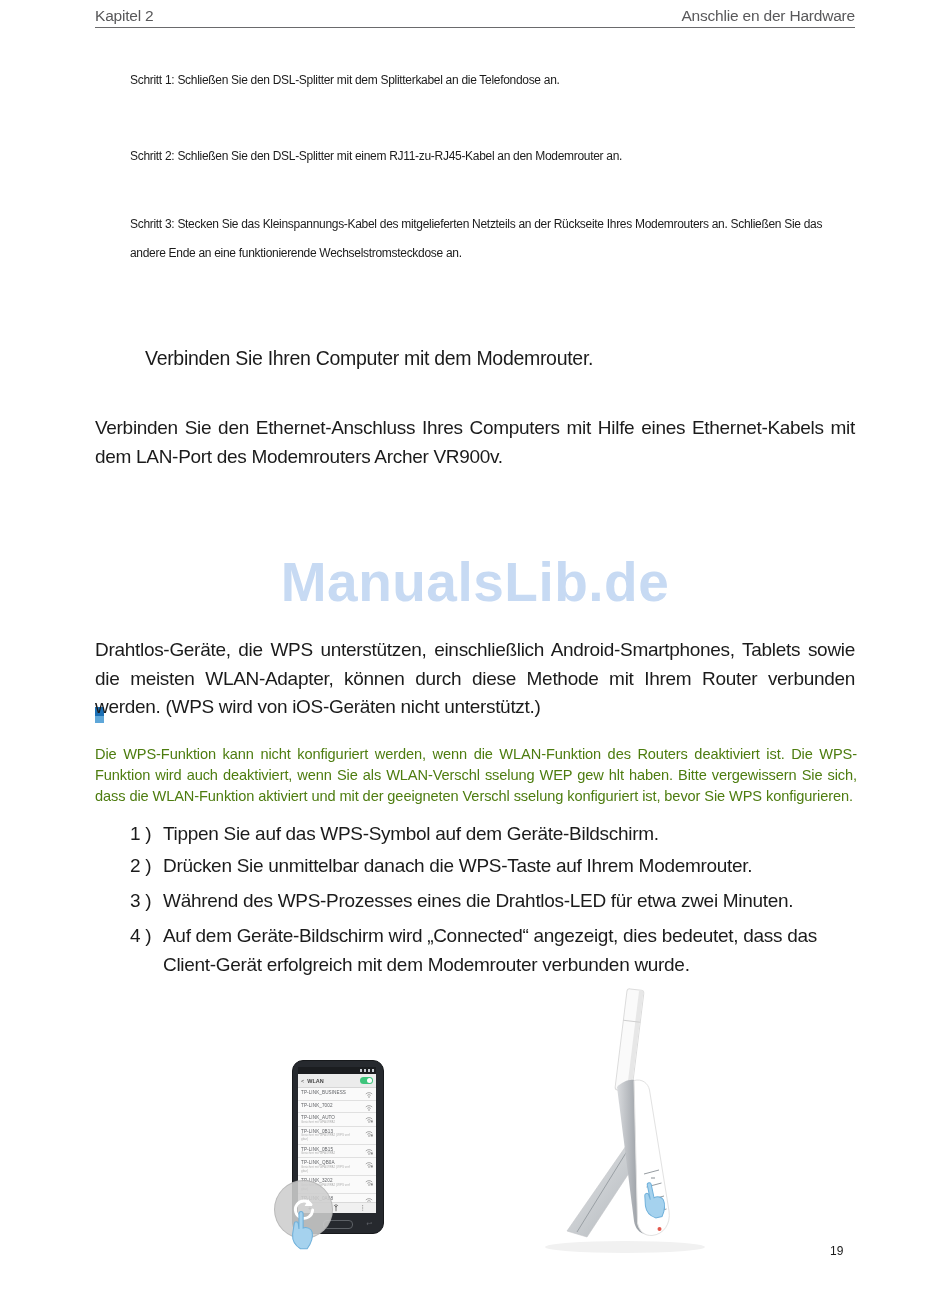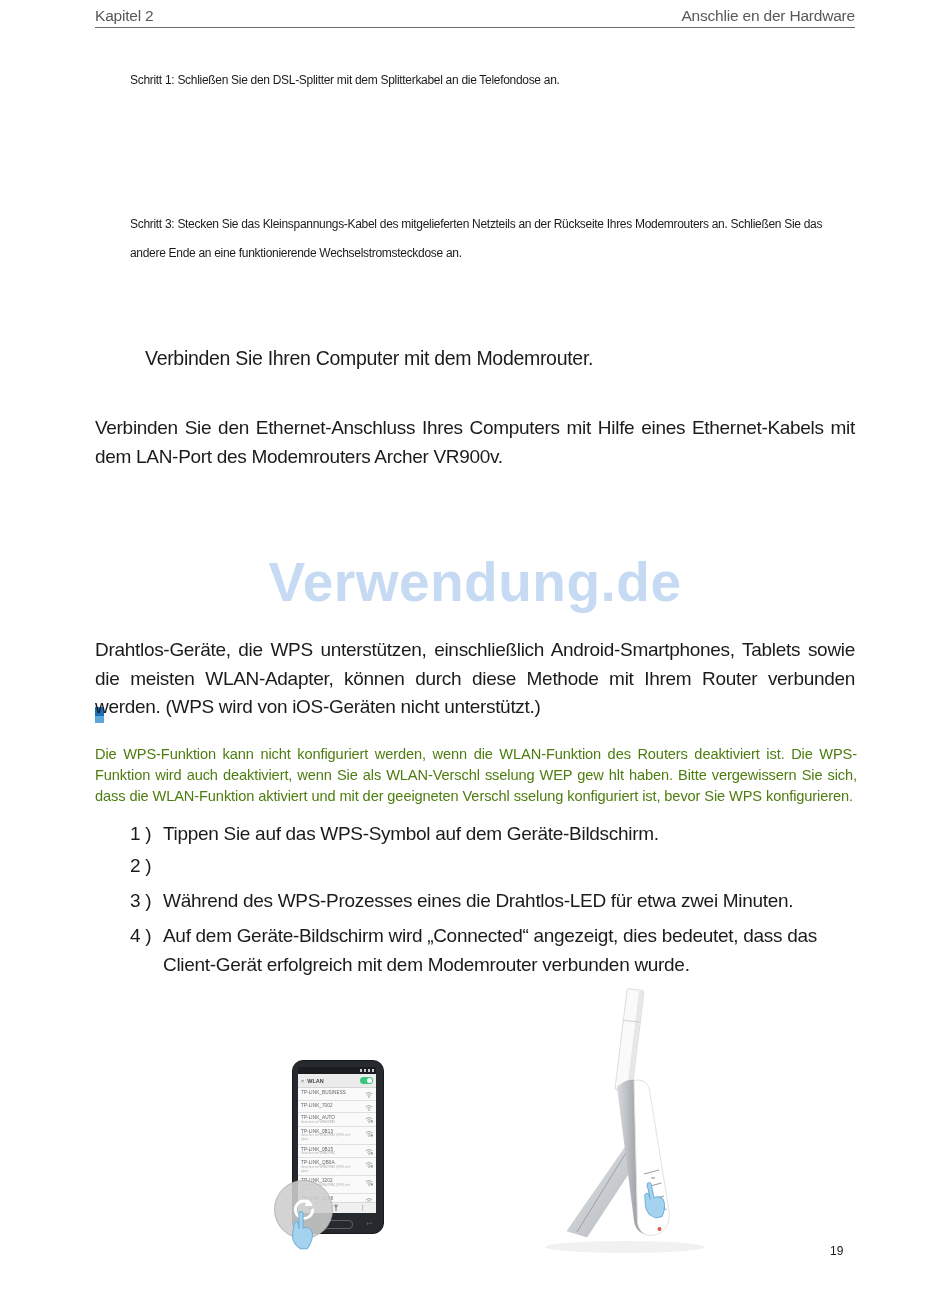--- a/index.html
+++ b/index.html
@@ -64,39 +64,41 @@
 
 <div class="page">
 
   <div class="hdr">
     <span>Kapitel 2</span>
     <span>Anschlie en der Hardware</span>
   </div>
   <div class="rule"></div>
 
   <p class="step" style="top:50px;">Schritt 1: Schließen Sie den DSL-Splitter mit dem Splitterkabel an die Telefondose an.</p>
+  <p class="step" style="top:126px;">Schritt 2: Schließen Sie den DSL-Splitter mit einem RJ11-zu-RJ45-Kabel an den Modemrouter an.</p>
   <p class="step step3" style="top:198px;">Schritt 3: Stecken Sie das Kleinspannungs-Kabel des mitgelieferten Netzteils an der Rückseite Ihres Modemrouters an. Schließen Sie das andere Ende an eine funktionierende Wechselstromsteckdose an.</p>
 
   <p class="connect-heading">Verbinden Sie Ihren Computer mit dem Modemrouter.</p>
 
   <p class="para" style="top:395px;">Verbinden Sie den Ethernet-Anschluss Ihres Computers mit Hilfe eines Ethernet-Kabels mit dem LAN-Port des Modemrouters Archer VR900v.</p>
 
-  <div class="watermark">Verwendung.de</div>
+  <div class="watermark">ManualsLib.de</div>
 
   <p class="para" style="top:617px;">Drahtlos-Geräte, die WPS unterstützen, einschließlich Android-Smartphones, Tablets sowie die meisten WLAN-Adapter, können durch diese Methode mit Ihrem Router verbunden werden. (WPS wird von iOS-Geräten nicht unterstützt.)</p>
 
   <span class="note-icon"></span>
   <p class="note">Die WPS-Funktion kann nicht konfiguriert werden, wenn die WLAN-Funktion des Routers deaktiviert ist. Die WPS-Funktion wird auch deaktiviert, wenn Sie als WLAN-Verschl sselung WEP gew hlt haben. Bitte vergewissern Sie sich, dass die WLAN-Funktion aktiviert und mit der geeigneten Verschl sselung konfiguriert ist, bevor Sie WPS konfigurieren.</p>
 
   <div class="li" style="top:820px;">
     <span class="num">1 )</span>
     <span>Tippen Sie auf das WPS-Symbol auf dem Geräte-Bildschirm.</span>
   </div>
   <div class="li" style="top:852px;">
     <span class="num">2 )</span>
+    <span>Drücken Sie unmittelbar danach die WPS-Taste auf Ihrem Modemrouter.</span>
   </div>
   <div class="li" style="top:887px;">
     <span class="num">3 )</span>
     <span>Während des WPS-Prozesses eines die Drahtlos-LED für etwa zwei Minuten.</span>
   </div>
   <div class="li" style="top:922px;">
     <span class="num">4 )</span>
     <span>Auf dem Geräte-Bildschirm wird „Connected“ angezeigt, dies bedeutet, dass das Client-Gerät erfolgreich mit dem Modemrouter verbunden wurde.</span>
   </div>
 

